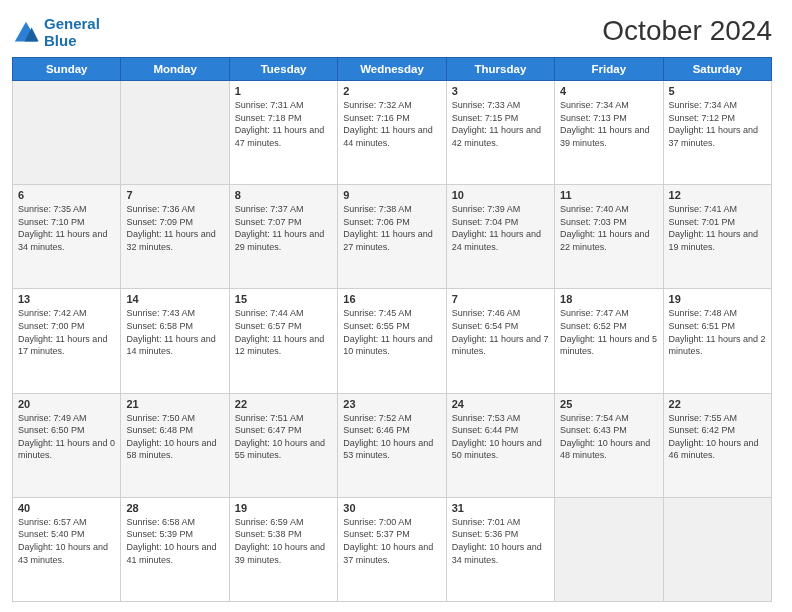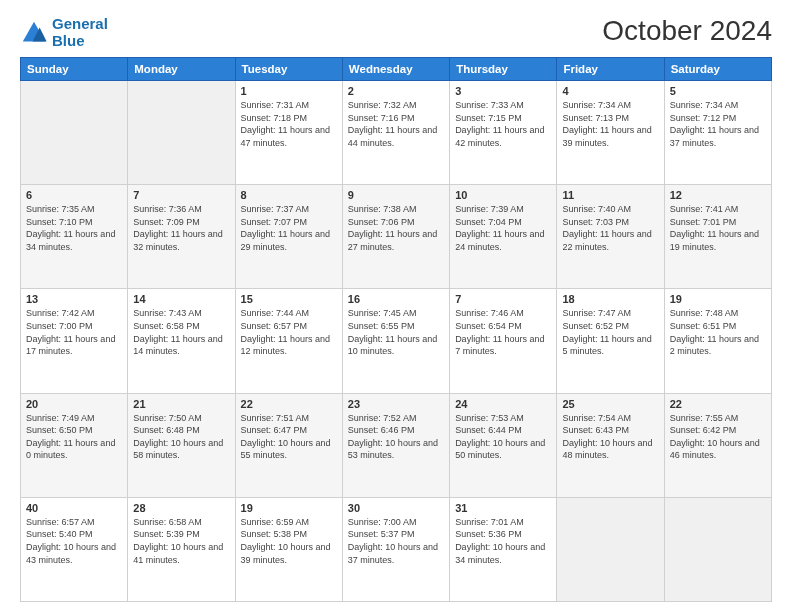--- a/index.html
+++ b/index.html
@@ -6,21 +6,21 @@
     body {
       font-family: Arial, sans-serif;
       background: #fff;
       width: 792px;
       height: 612px;
       overflow: hidden;
     }
     .page {
       width: 792px;
       height: 612px;
-      padding: 16px 20px 10px 20px;
+      padding: 16px 20px 10px 12px;
       display: flex;
       flex-direction: column;
     }
     .header {
       display: flex;
       justify-content: space-between;
       align-items: flex-start;
       margin-bottom: 8px;
     }
     .logo {
@@ -59,21 +59,21 @@
       border-collapse: collapse;
       flex: 1;
       table-layout: fixed;
     }
     .calendar-table thead tr th {
       background-color: #2b7fd4;
       color: #fff;
       font-size: 11.5px;
       font-weight: bold;
       padding: 5px 6px;
-      text-align: left;
+      text-align: center;
       border: 1px solid #2060b0;
       margin-left: 15px;
     }
     .calendar-table tbody tr td {
       vertical-align: top;
       padding: 4px 5px;
       font-size: 9.5px;
       color: #333;
       border: 1px solid #d0d0d0;
       height: 76px;

